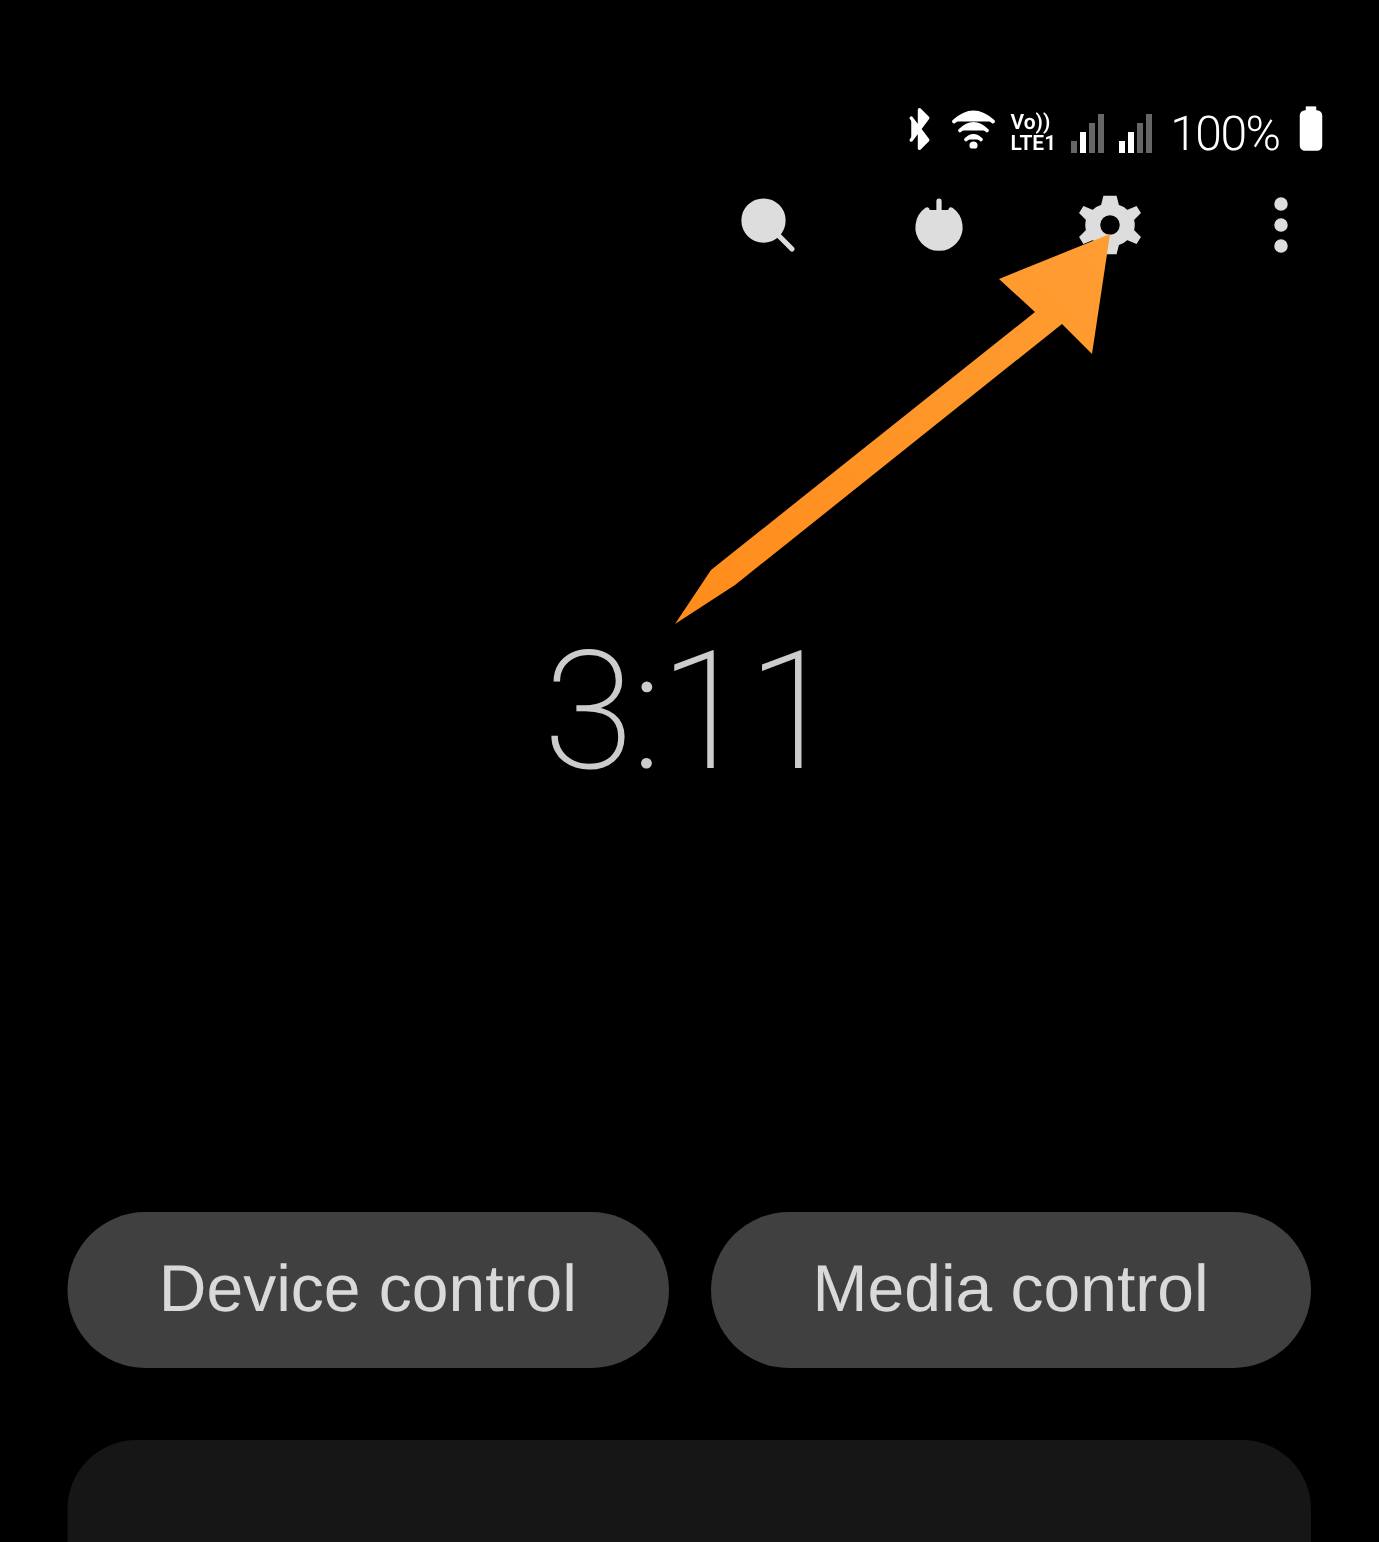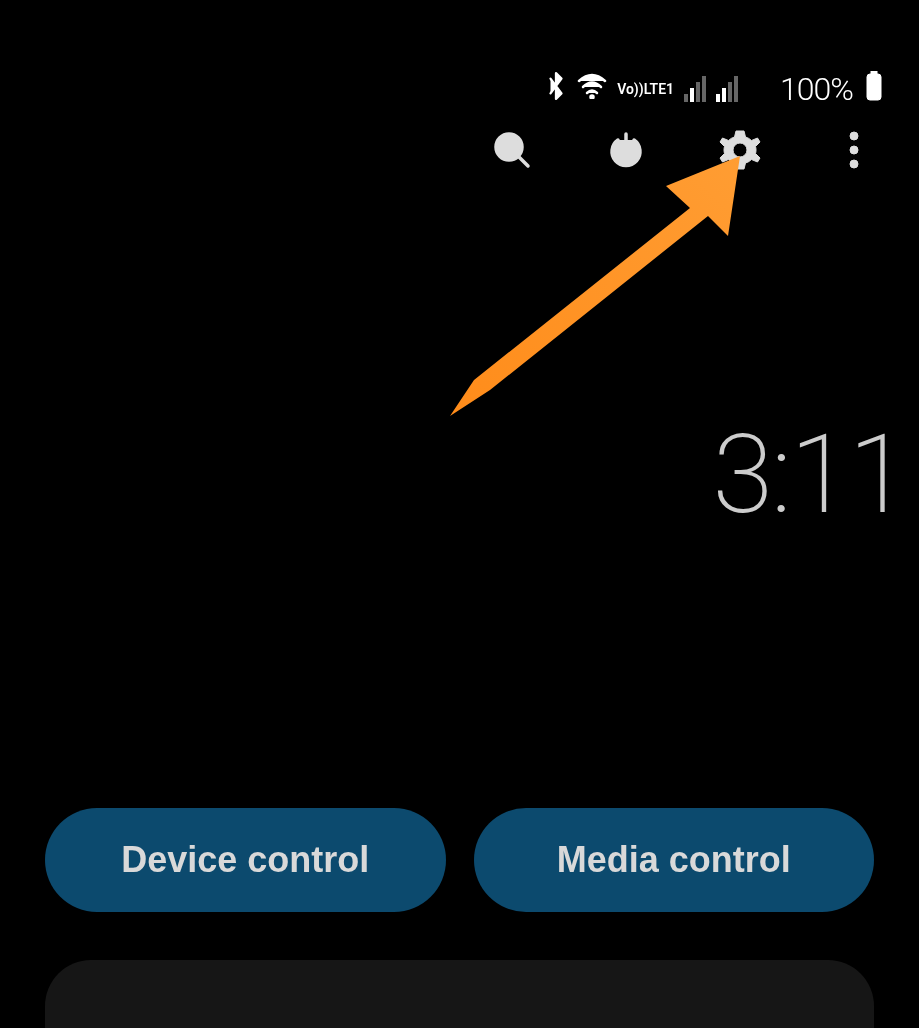--- a/index.html
+++ b/index.html
@@ -33,38 +33,37 @@
     .status-icons {
       display: flex;
       align-items: center;
       gap: 10px;
     }
     .volte-text {
       font-size: 14px;
       font-weight: 600;
       line-height: 1;
       display:flex;
-      flex-direction:row;
+      flex-direction:column;
       align-items:flex-start;
     }
     .signal-group {
       display: flex;
       align-items: flex-end;
       gap: 2px;
     }
     .signal-bar {
       width: 4px;
       background: #fff;
       display: inline-block;
     }
     .battery-text {
       font-size: 32px;
       font-weight: 300;
       letter-spacing: -1px;
-      margin-left: 30px;
     }
     .toolbar {
       position: absolute;
       top: 128px;
       right: 42px;
       display: flex;
       align-items: center;
       gap: 68px;
     }
     .toolbar-button {
@@ -78,22 +77,22 @@
       height: 46px;
     }
     .toolbar-button svg {
       stroke: #ddd;
       fill: #ddd;
     }
     .clock-section {
       position: absolute;
       top: 420px;
       left: 0;
-      right: 12px;
-      text-align: right;
+      right: 0;
+      text-align: center;
     }
     .clock-time {
       font-size: 110px;
       font-weight: 200;
       color: #ccc;
       letter-spacing: -2px;
       line-height: 1;
     }
     .clock-date {
       font-size: 38px;
@@ -104,27 +103,27 @@
     .button-row {
       position: absolute;
       top: 808px;
       left: 45px;
       right: 45px;
       display: flex;
       gap: 28px;
     }
     .pill-button {
       flex: 1;
-      background: #0c4a6e;
+      background: #404040;
       border: none;
       border-radius: 52px;
       height: 104px;
       color: #d9d9d9;
-      font-size: 36px;
-      font-weight: 700;
+      font-size: 44px;
+      font-weight: 400;
       cursor: pointer;
     }
     .bottom-card {
       position: absolute;
       top: 960px;
       left: 45px;
       right: 45px;
       height: 120px;
       background: #161616;
       border-radius: 46px;

